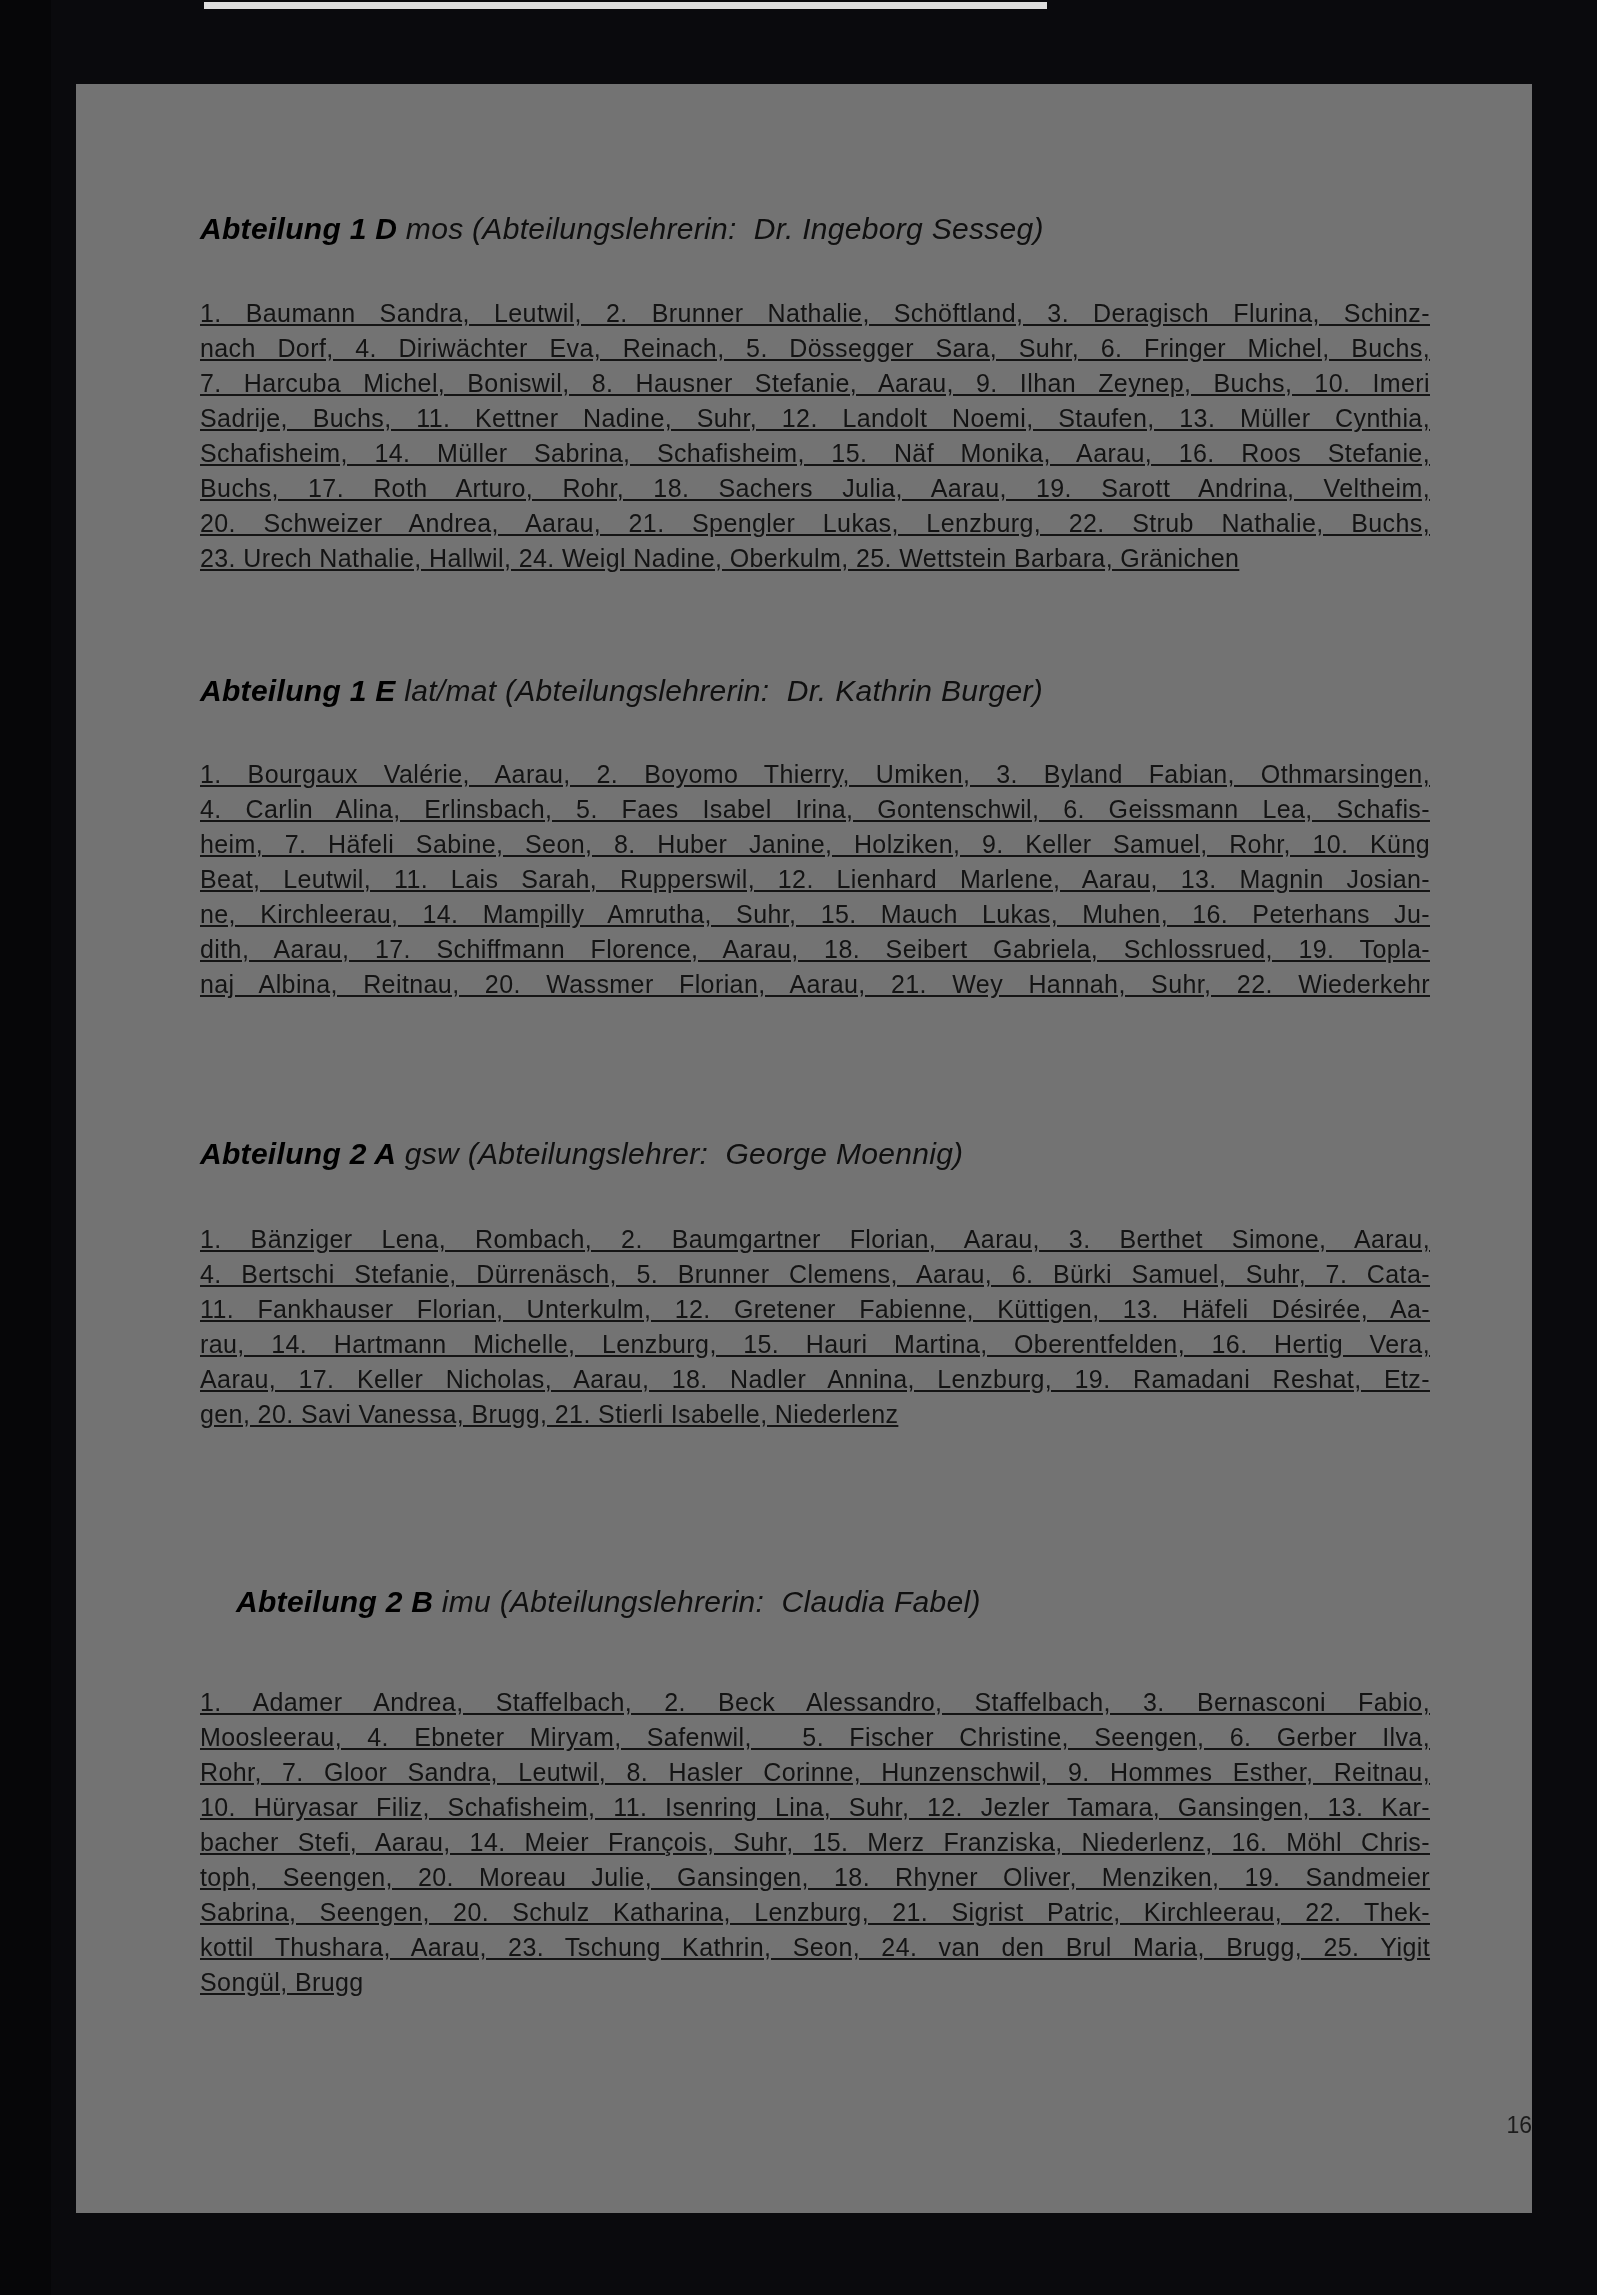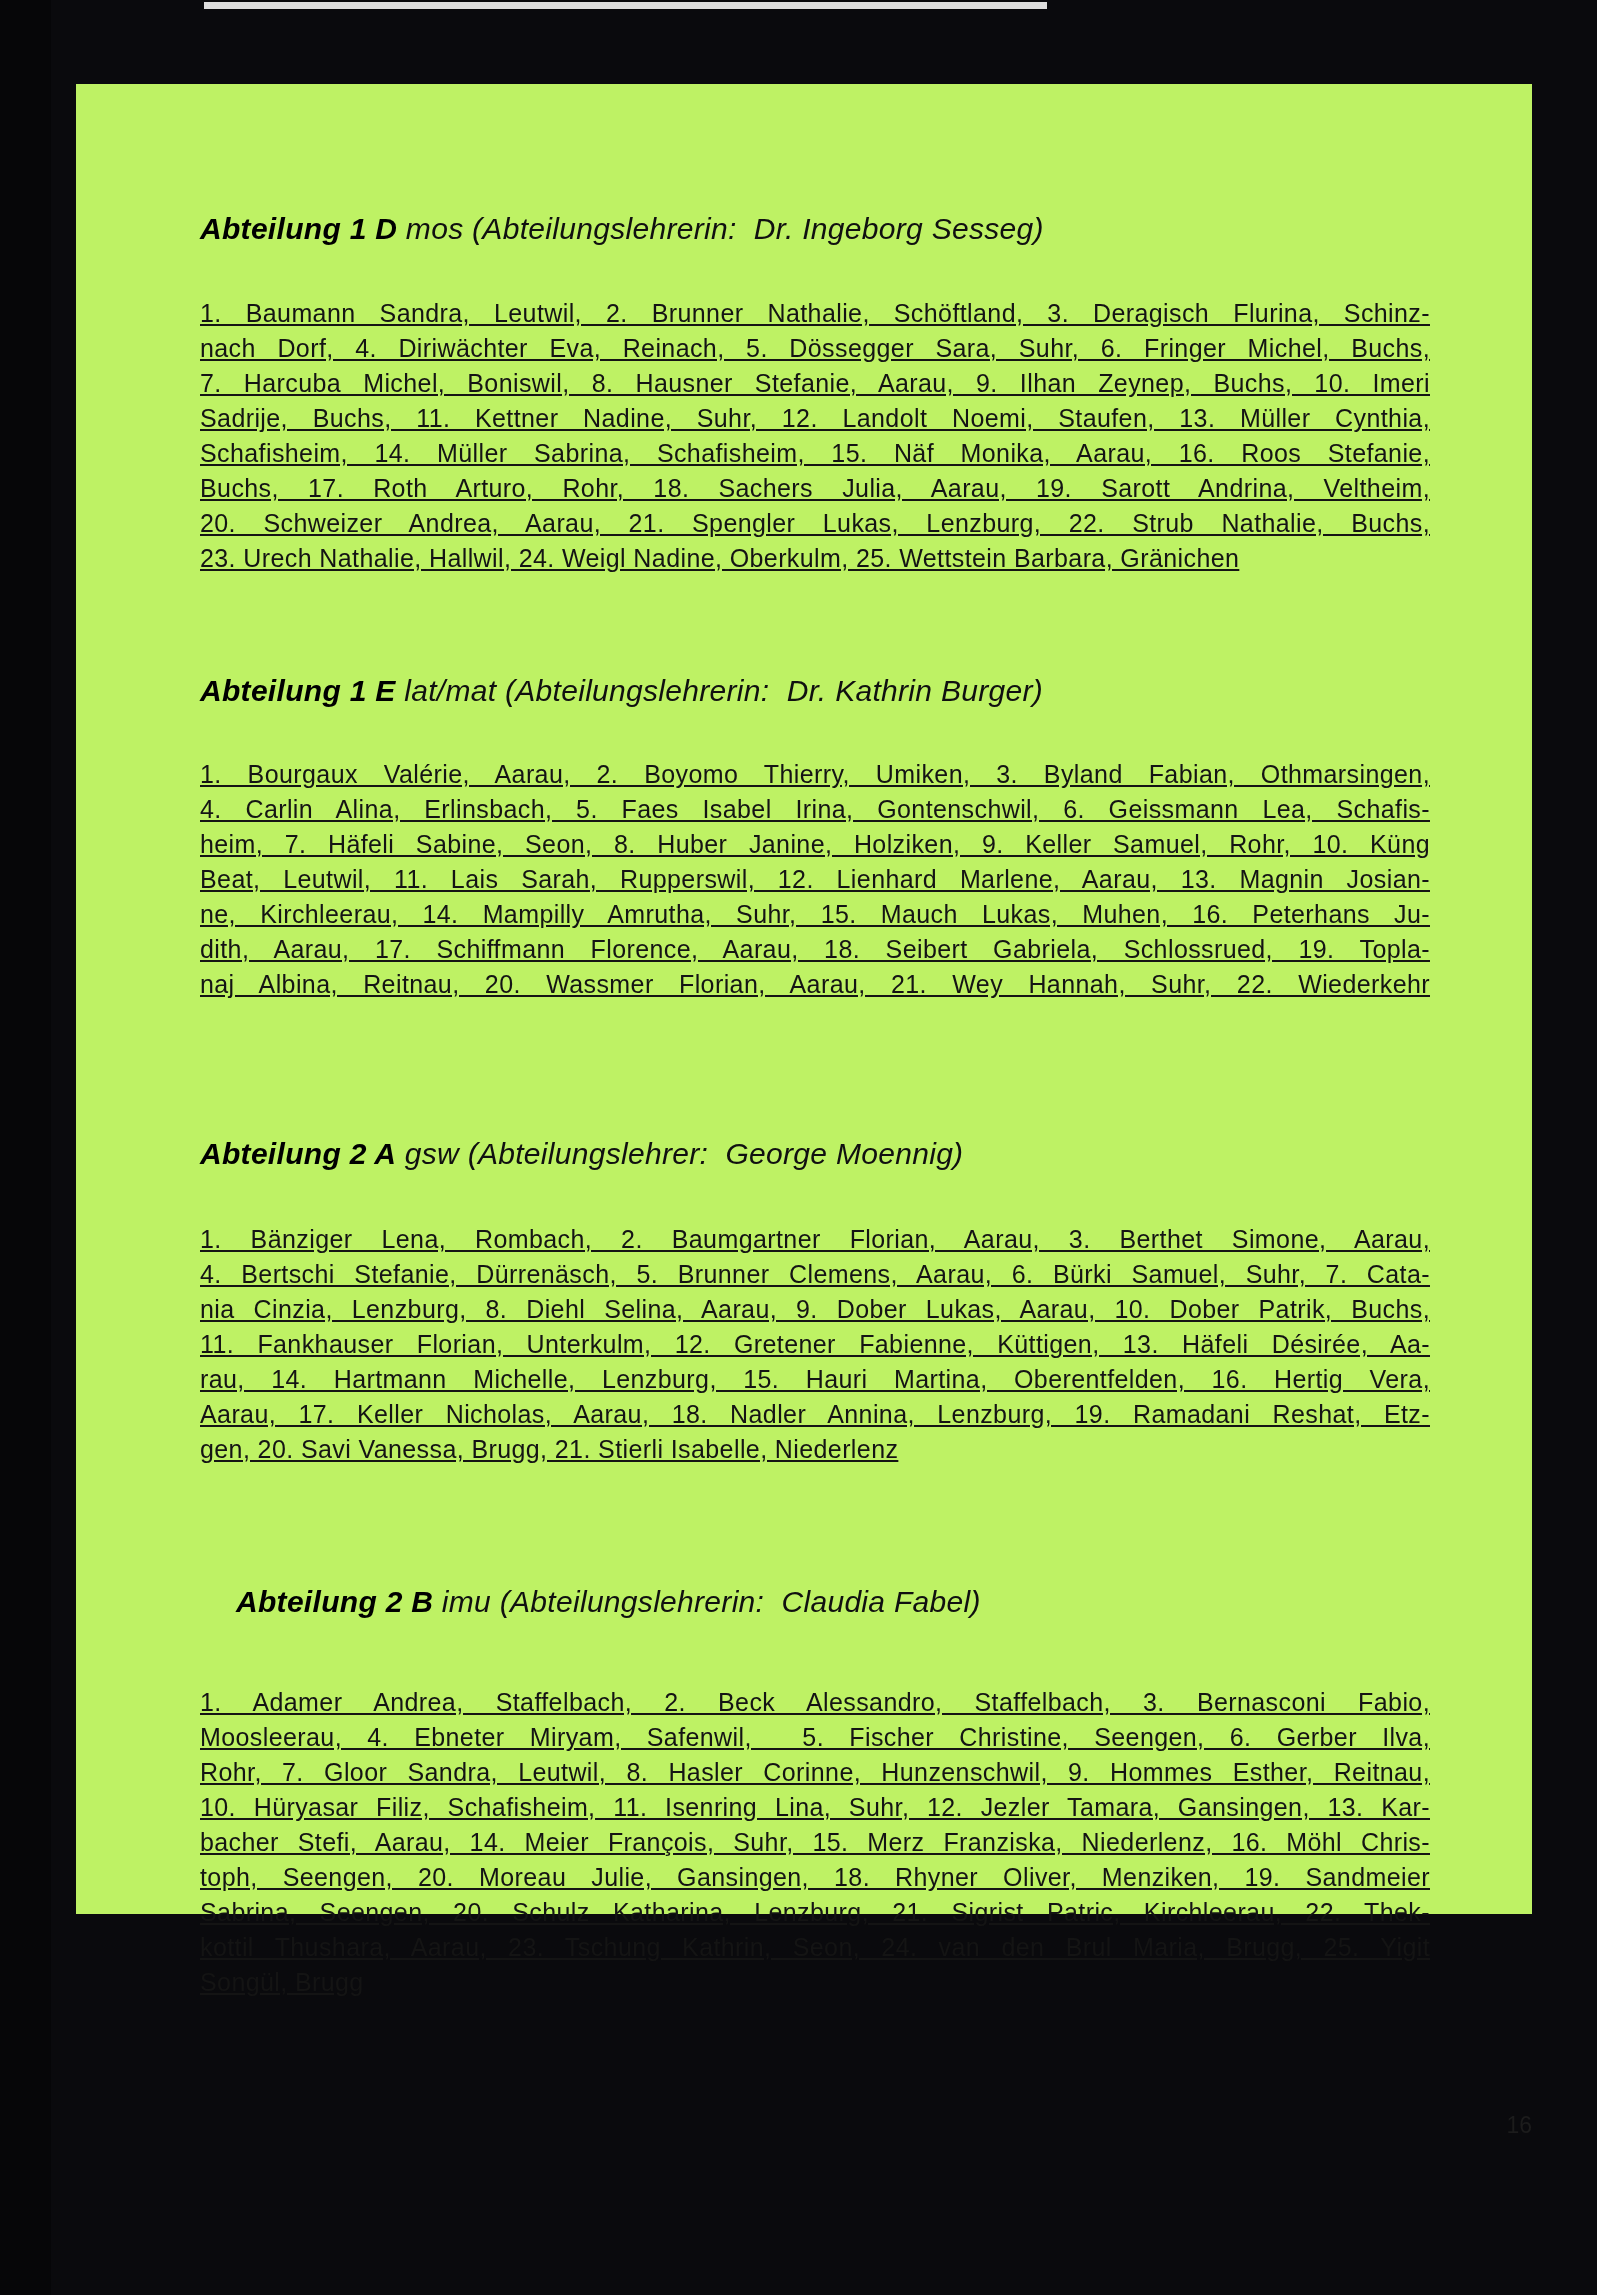--- a/index.html
+++ b/index.html
@@ -25,22 +25,22 @@
   }
   .top-sliver {
     position: absolute;
     left: 204px; top: 1.6px;
     width: 843px; height: 7.2px;
     background: #dedede;
   }
   .page {
     position: absolute;
     left: 76px; top: 84px;
-    width: 1456px; height: 1830px;
-    background: #bef264;
+    width: 1456px; height: 2129px;
+    background: #737373;
   }
   .section { position: absolute; left: 124px; width: 1230px; }
   .heading {
     font-size: 30px;
     font-style: italic;
     color: #101010;
     letter-spacing: 0.3px;
     white-space: nowrap;
   }
   .heading .h-bold { font-weight: bold; color: #000; }
@@ -104,21 +104,20 @@
       </div>
 
     <div class="section" style="top:1053px;">
       <div class="heading">
         <span class="h-bold">Abteilung 2 A</span><span class="h-rest"> gsw (Abteilungslehrer:&nbsp; George Moennig)</span>
       </div>
     </div>
     <div class="section para" style="top:1138px;">
         <div class="line">1. Bänziger Lena, Rombach, 2. Baumgartner Florian, Aarau, 3. Berthet Simone, Aarau,</div>
         <div class="line">4. Bertschi Stefanie, Dürrenäsch, 5. Brunner Clemens, Aarau, 6. Bürki Samuel, Suhr, 7. Cata-</div>
-        <div class="line">nia Cinzia, Lenzburg, 8. Diehl Selina, Aarau, 9. Dober Lukas, Aarau, 10. Dober Patrik, Buchs,</div>
         <div class="line">11. Fankhauser Florian, Unterkulm, 12. Gretener Fabienne, Küttigen, 13. Häfeli Désirée, Aa-</div>
         <div class="line">rau, 14. Hartmann Michelle, Lenzburg, 15. Hauri Martina, Oberentfelden, 16. Hertig Vera,</div>
         <div class="line">Aarau, 17. Keller Nicholas, Aarau, 18. Nadler Annina, Lenzburg, 19. Ramadani Reshat, Etz-</div>
         <div class="line last">gen, 20. Savi Vanessa, Brugg, 21. Stierli Isabelle, Niederlenz</div>
       </div>
 
     <div class="section" style="top:1501px;margin-left:36px;">
       <div class="heading">
         <span class="h-bold">Abteilung 2 B</span><span class="h-rest"> imu (Abteilungslehrerin:&nbsp; Claudia Fabel)</span>
       </div>

